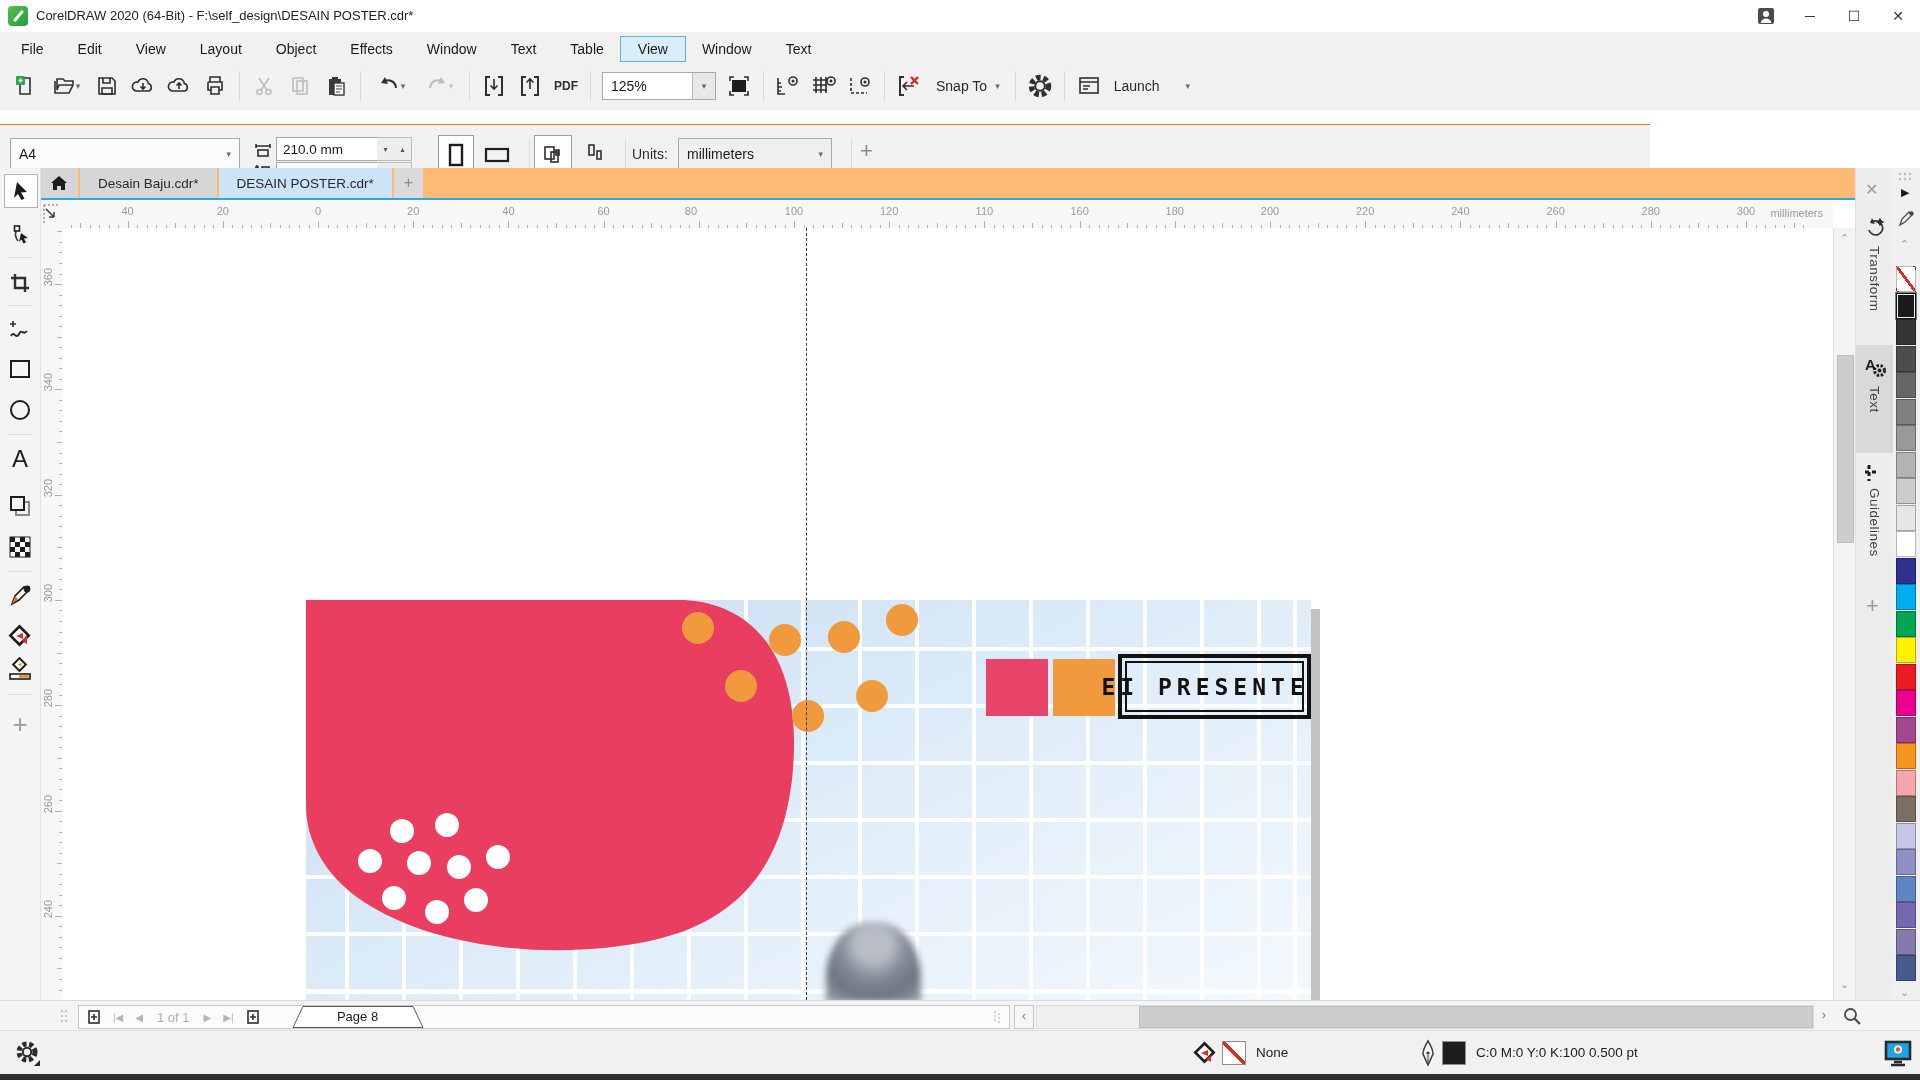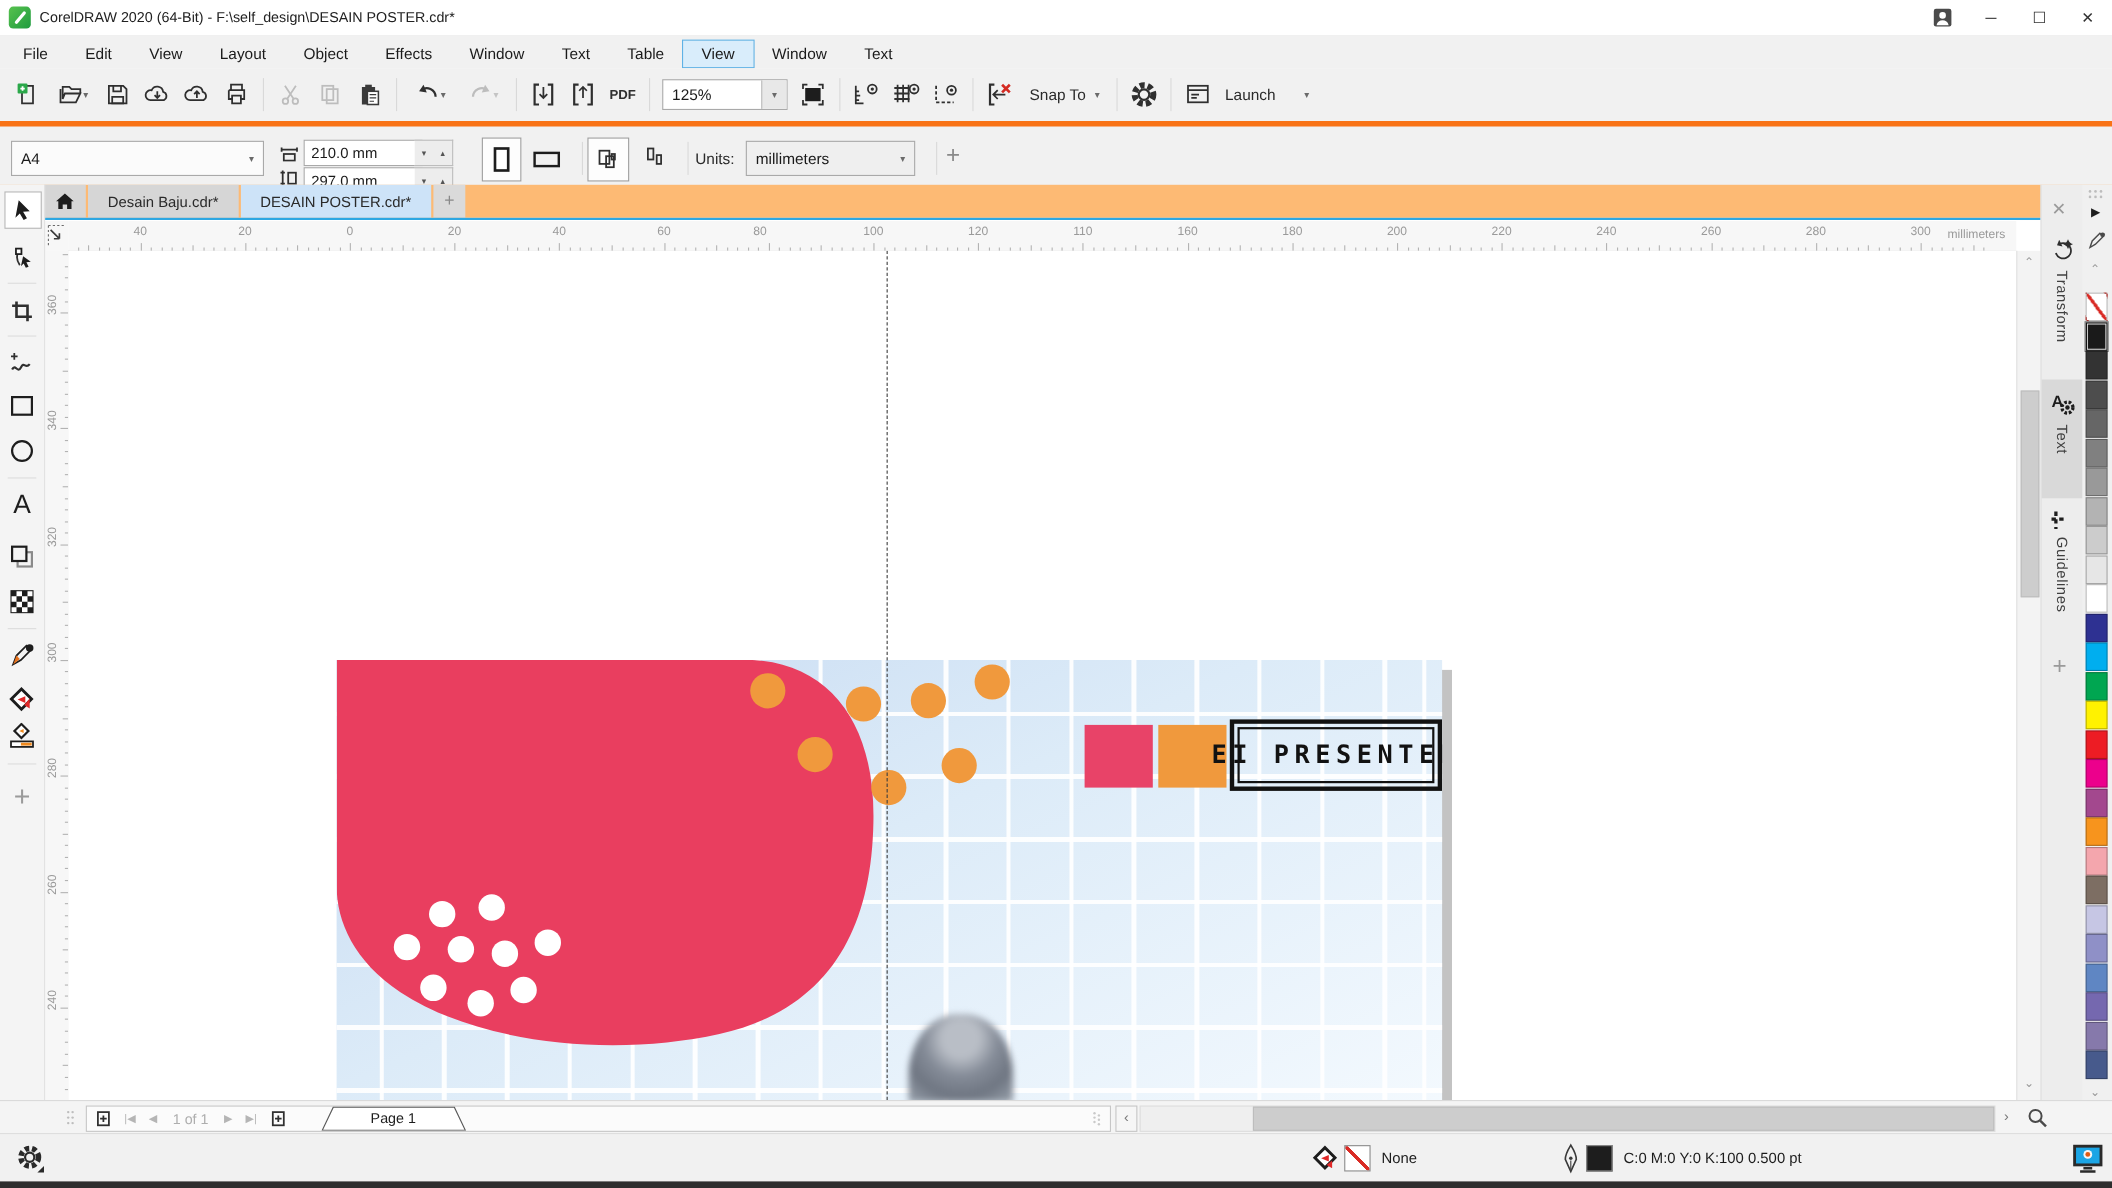--- a/index.html
+++ b/index.html
@@ -17,21 +17,21 @@
   
   #menubar{left:0;top:32px;width:1920px;height:30px;background:#f1f1f1;}
   .menu-item{padding:0 17px;height:24px;line-height:24px;font-size:14px;color:#1a1a1a;margin-top:3px;}
   .menu-item.active{background:#d9edfb;outline:1px solid #5fb2e6;}
   
   #toolbar{left:0;top:62px;width:1920px;height:48px;background:#f1f1f1;}
   .tbtn{min-width:34px;height:34px;display:flex;align-items:center;justify-content:center;}
   .sep{width:1px;height:30px;background:#d9d9d9;margin:0 5px;}
   .caret{font-size:9px;color:#6a6a6a;}
   .combo{background:#fff;border:1px solid #a9a9a9;height:26px;display:flex;align-items:center;font-size:14px;}
-  #propbar{left:0;top:110px;width:1920px;height:58px;background:#f1f1f1;border-top:5px solid #f97316;}
+  #propbar{left:0;top:124px;width:1650px;height:58px;background:#f1f1f1;border-top:1px solid #f97316;}
   .field{background:#fff;border:1px solid #a9a9a9;height:22px;font-size:13.5px;display:flex;align-items:center;padding-left:6px;}
   .spin{display:flex;width:34px;height:22px;border:1px solid #bdbdbd;border-left:none;background:#ededed;
         align-items:center;justify-content:space-around;font-size:8px;color:#555;}
   .pbtn{background:transparent;display:flex;align-items:center;justify-content:center;}
   .pbtn.sel{background:#fdfdfd;border:1px solid #9d9d9d;}
   
   #tabrow{left:0;top:168px;width:1920px;height:30px;background:#fdba74;}
   .doc-tab{height:30px;display:flex;align-items:center;padding:0 18px;font-size:13.5px;color:#2a2a2a;background:#d6d6d6;margin-right:2px;}
   .doc-tab.active{background:#cde3f8;}
   #tab-blueline{left:40px;top:198px;width:1816px;height:2px;background:#2da7e2;}
@@ -876,21 +876,21 @@
       <div class="navbtn">
         <svg width="14" height="16" viewBox="0 0 14 16">
             <rect class="ic" x="2" y="2" width="10" height="12"></rect>
             <path class="ic" d="M7 5v6M4 8h6"></path>
           </svg>
       </div>
       <div style="position:relative;width:132px;height:22px;margin-left:26px;">
         <svg width="132" height="22" viewBox="0 0 132 22" style="position:absolute;left:0;top:0;">
             <path d="M11,0.5 L121,0.5 L131,21.5 L1,21.5 Z" fill="#ffffff" stroke="#5a5a5a"></path>
           </svg>
-        <span style="position:absolute;left:0;right:0;top:3px;text-align:center;font-size:13px;color:#1d1d1d;">Page 1</span>
+        <span style="position:absolute;left:0;right:0;top:3px;text-align:center;font-size:13px;color:#1d1d1d;">Page 8</span>
       </div>
       <svg style="margin-left:auto;margin-right:6px;" width="10" height="14" viewBox="0 0 10 14">
           <g fill="#c9c9c9">
             <circle cx="2" cy="2" r="1.1"></circle>
             <circle cx="6" cy="4" r="1.1"></circle>
             <circle cx="2" cy="6" r="1.1"></circle>
             <circle cx="6" cy="8" r="1.1"></circle>
             <circle cx="2" cy="10" r="1.1"></circle>
             <circle cx="6" cy="12" r="1.1"></circle>
           </g>

